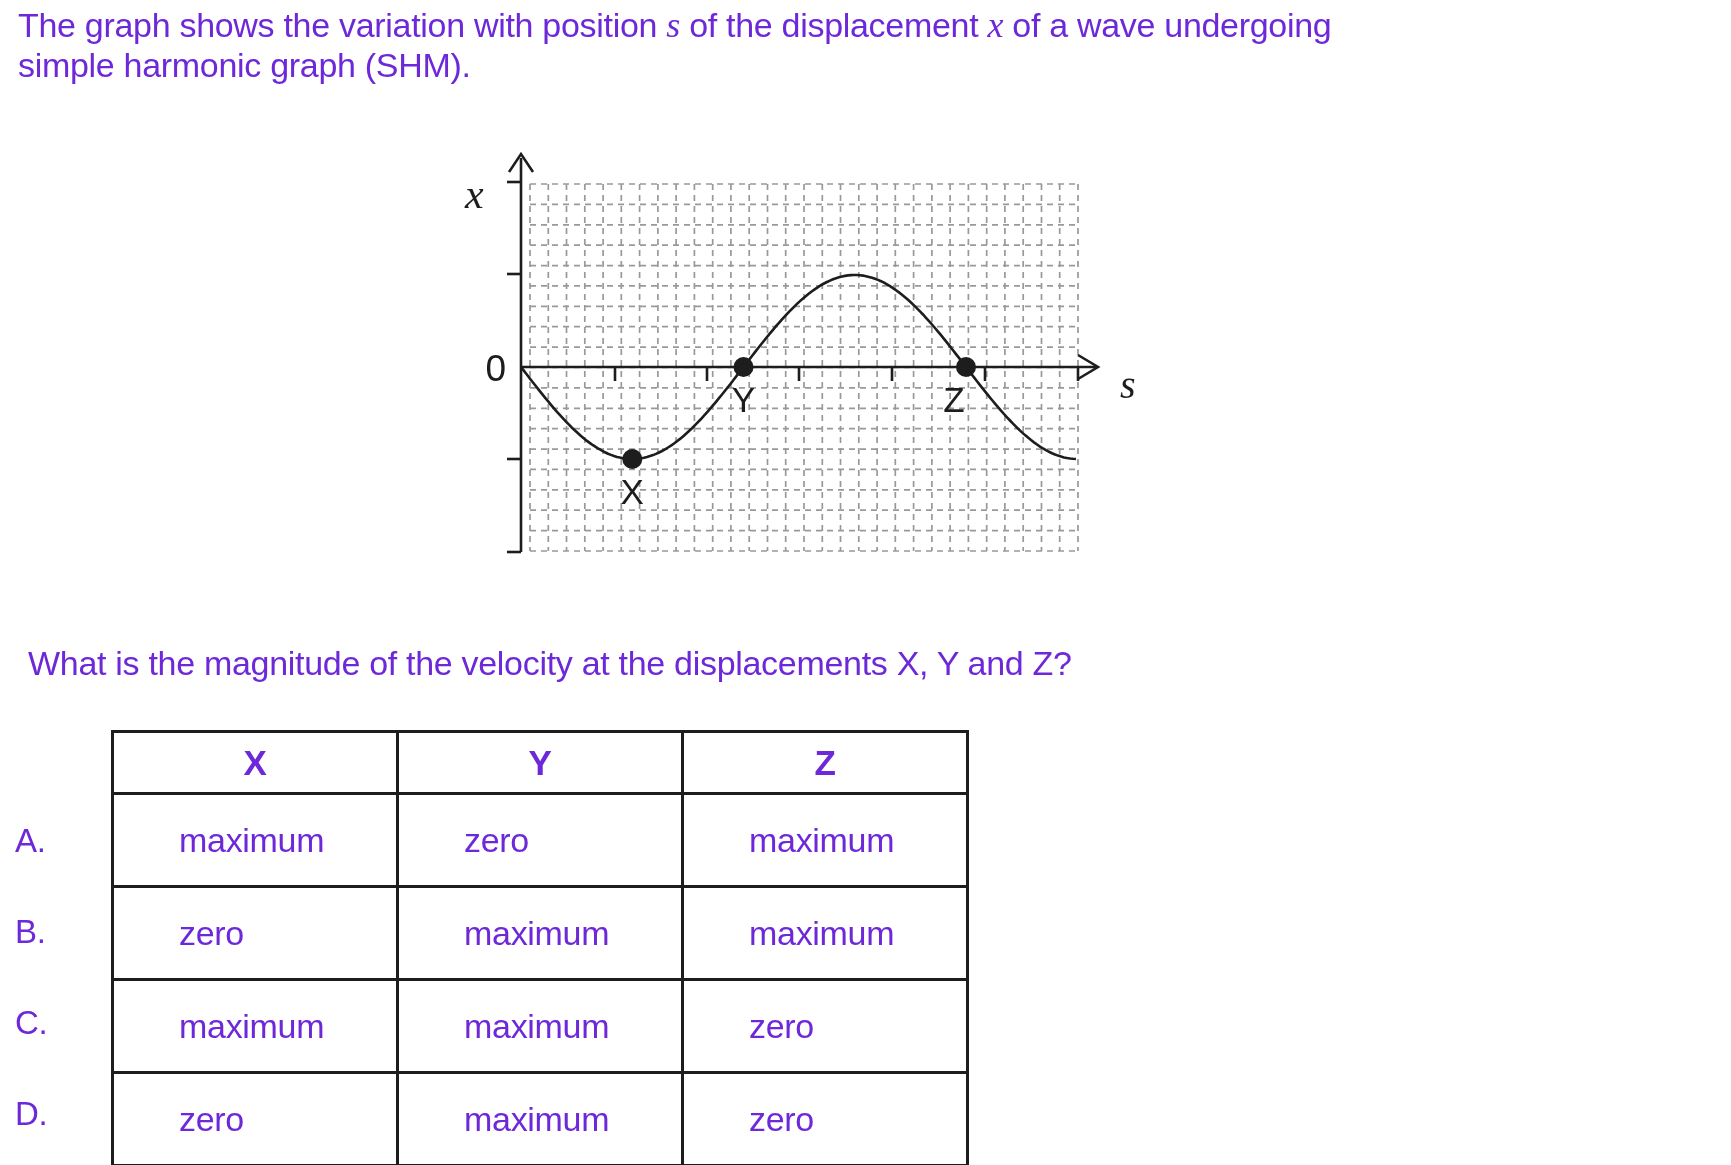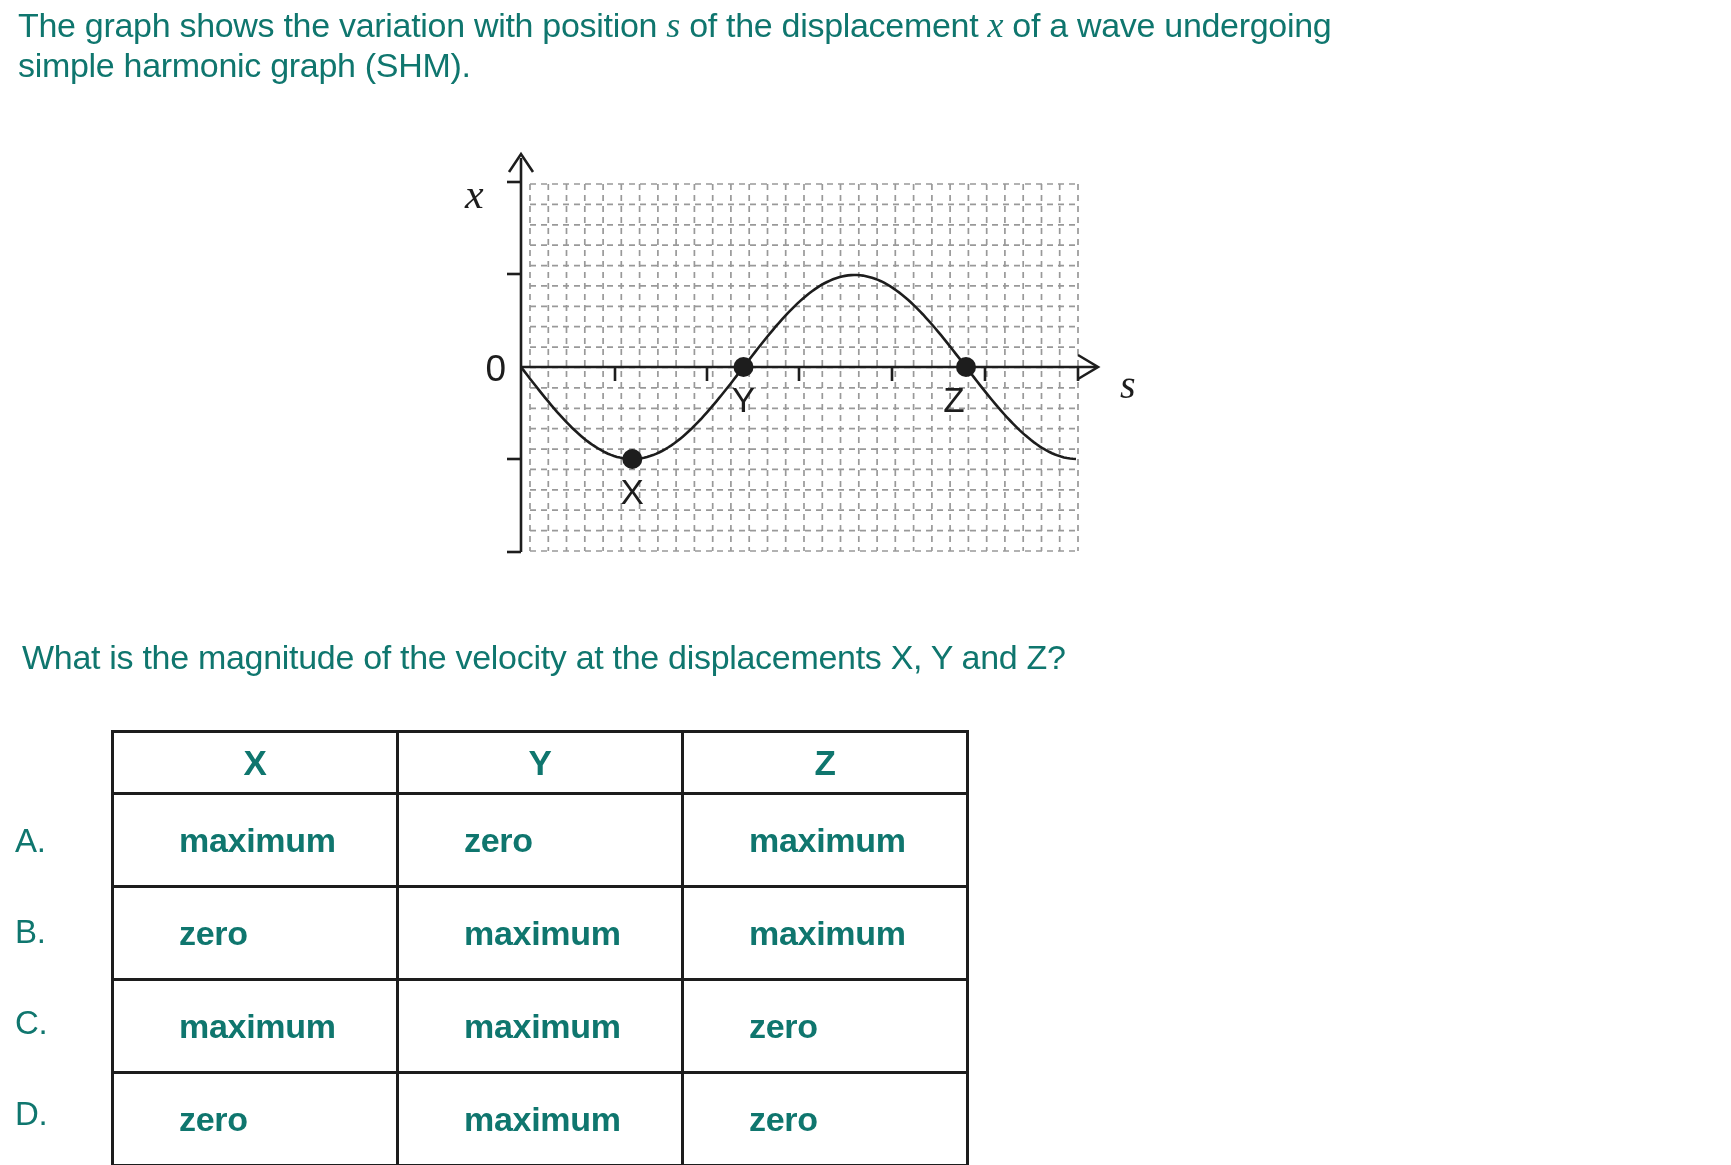--- a/index.html
+++ b/index.html
@@ -1,55 +1,55 @@
 <!DOCTYPE html>
 <html><head>
 <meta charset="utf-8">
 <style>
   html,body{margin:0;padding:0;background:#fff;}
   .page{
     position:relative;
     width:1731px;height:1165px;
     background:#ffffff;
     font-family:"Liberation Sans", sans-serif;
-    color:#0f766e;
+    color:#6d28d9;
     overflow:hidden;
   }
   .intro{
     position:absolute;left:18px;top:5px;width:1500px;
     font-size:34px;line-height:40px;letter-spacing:-0.3px;margin:0;
   }
   .intro i, .question i{
     font-family:"Liberation Serif", serif;
     font-style:italic;
     font-size:1.06em;
   }
   .question{
     position:absolute;left:18px;top:633px;width:1500px;
-    font-size:34px;line-height:40px;letter-spacing:-0.3px;margin:4px;
+    font-size:34px;line-height:40px;letter-spacing:-0.3px;margin:10px;
   }
   svg.graph{position:absolute;left:420px;top:130px;}
   .graph text{font-family:"Liberation Sans", sans-serif;fill:#1d1d1d;}
   .graph text.var{font-family:"Liberation Serif", serif;font-style:italic;}
   table.answers{
     position:absolute;left:111px;top:730px;
     border-collapse:collapse;table-layout:fixed;
   }
   table.answers th, table.answers td{
     border:3px solid #1d1d1d;
     vertical-align:middle;
     letter-spacing:-0.3px;
   }
   table.answers th{
     width:280px;height:57px;
     font-size:35px;font-weight:bold;text-align:center;
   }
   table.answers td{
     height:88px;
-    font-size:34px;font-weight:bold;text-align:left;
+    font-size:34px;font-weight:normal;text-align:left;
     padding-left:65px;
   }
   .opt{
     position:absolute;left:15px;
     font-size:33px;line-height:36px;letter-spacing:-0.3px;
   }
   #opt-a{top:823px;} #opt-b{top:914px;} #opt-c{top:1005px;} #opt-d{top:1096px;}
 </style>
 </head>
 <body>

